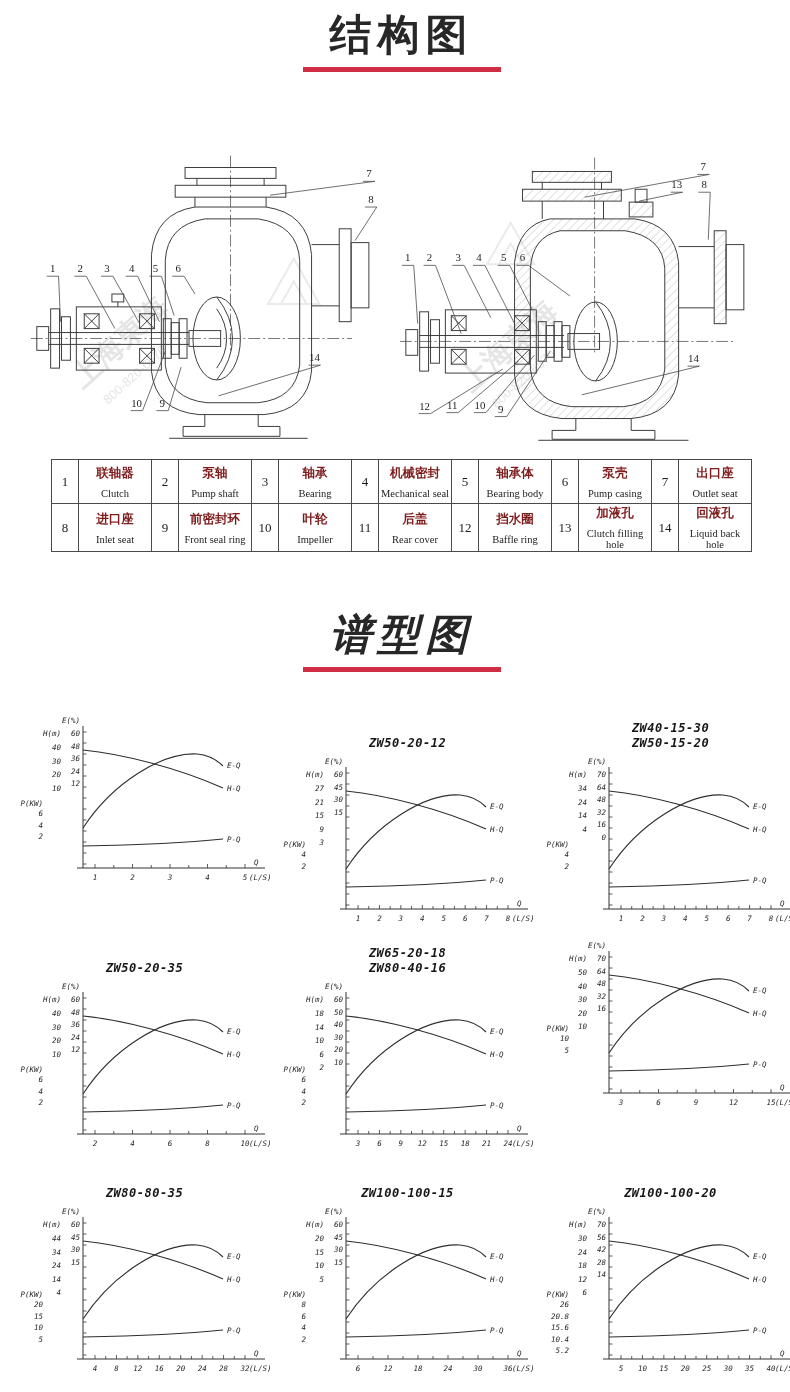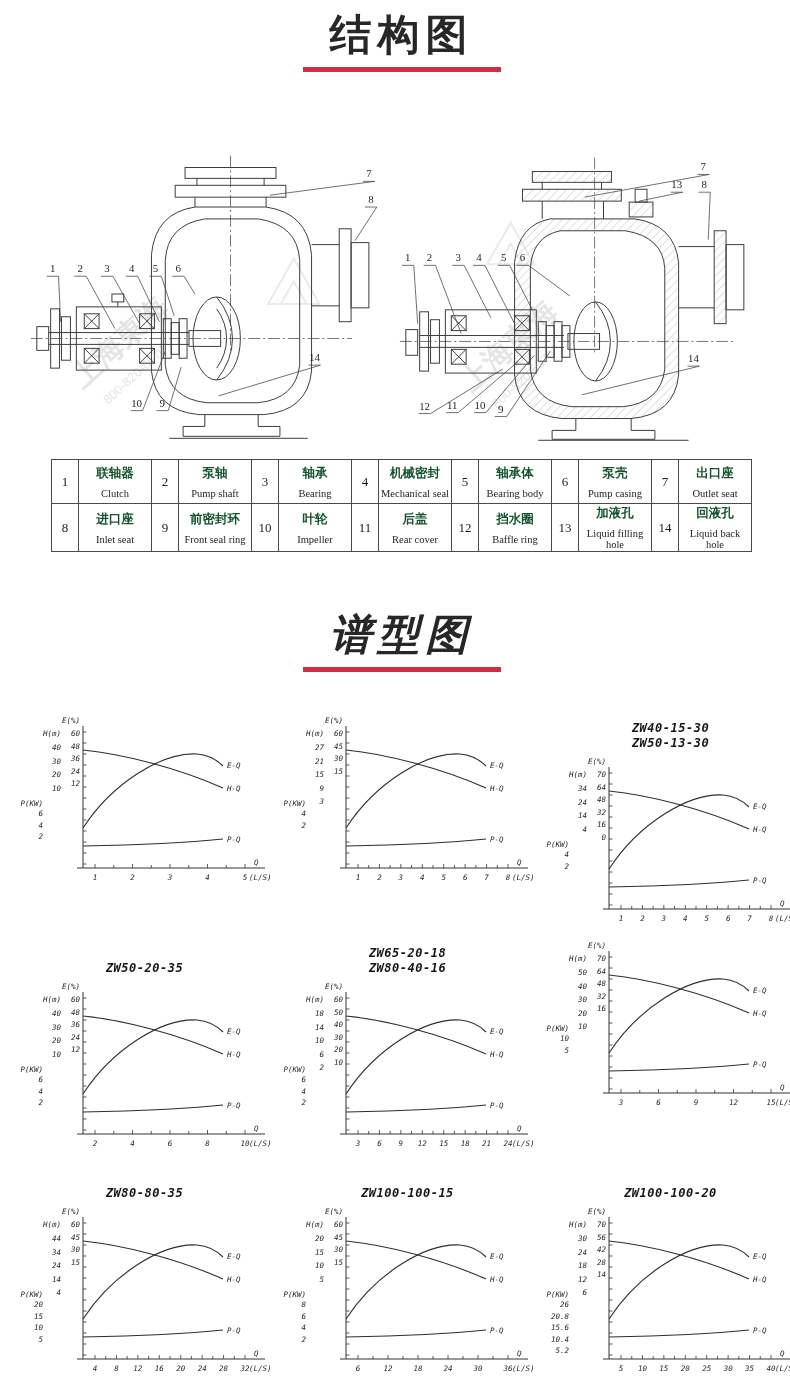--- a/index.html
+++ b/index.html
@@ -19,21 +19,21 @@
   .wm-big { font-size:30px; fill:#d4d4d4; opacity:0.6; font-weight:bold; }
   .wm-small { font-size:13px; fill:#d4d4d4; opacity:0.6; }
   .wm-logo { stroke:#dcdcdc; fill:none; stroke-width:2; opacity:0.6; }
   .co { font:11px "Liberation Serif", serif; fill:#1d1d1d; }
   .ld { stroke:#4a4a4a; stroke-width:0.8; }
 
   table.parts { width:700px; margin:13px auto 0; border-collapse:collapse; table-layout:fixed; }
   table.parts td { border:1px solid #4a4a4a; text-align:center; vertical-align:middle; height:44px; padding:1px; }
   table.parts td.no { width:27px; font:13px "Liberation Serif", serif; color:#1c1c1c; }
   table.parts td.nm { width:73px; }
-  table.parts .cn { font:bold 12.5px "Liberation Serif", serif; color:#14532d; }
+  table.parts .cn { font:bold 12.5px "Liberation Serif", serif; color:#7f1d1d; }
   table.parts .en { font:10.5px "Liberation Serif", serif; color:#222; margin-top:6px; }
 
   .curves-wrap { margin-top:60px;font-style:italic; }
   .chart-grid { display:grid; grid-template-columns:repeat(3, 263px); margin-top:38px; }
   .chart-cell { width:263px; height:225px; }
   .chart-title { font-family:"DejaVu Sans Mono", monospace; font-weight:bold; font-size:12px;
                  color:#161616; text-align:center; height:41px; display:flex; flex-direction:column;
                  justify-content:flex-end; align-items:center; line-height:1.25; letter-spacing:0.5px; }
   .tk { font-family:"DejaVu Sans Mono", monospace; font-size:7.5px; fill:#1e1e1e; }
   .cv { fill:none; stroke:#2e2e2e; stroke-width:1.1; }
@@ -292,21 +292,21 @@
               <div class="en">Rear cover</div>
             </td>
             <td class="no">12</td>
             <td class="nm">
               <div class="cn">挡水圈</div>
               <div class="en">Baffle ring</div>
             </td>
             <td class="no">13</td>
             <td class="nm">
               <div class="cn">加液孔</div>
-              <div class="en">Liquid filling hole</div>
+              <div class="en">Clutch filling hole</div>
             </td>
             <td class="no">14</td>
             <td class="nm">
               <div class="cn">回液孔</div>
               <div class="en">Liquid back hole</div>
             </td>
           </tr>
         </tbody>
     </table>
   </section>
@@ -341,21 +341,23 @@
             <text x="30" y="106" text-anchor="end" class="tk">6</text>
             <text x="30" y="117.5" text-anchor="end" class="tk">4</text>
             <text x="30" y="129" text-anchor="end" class="tk">2</text>
             <path d="M70,40 C110,44 165,58 210,78" class="cv"></path>
             <path d="M70,118 C100,72 150,42 184,44 C196,45 204,50 210,56" class="cv"></path>
             <path d="M70,136 C120,135 180,132 210,129" class="cv"></path>
             <text x="214" y="58" class="tk">E-Q</text>
             <text x="214" y="81" class="tk">H-Q</text>
             <text x="214" y="132" class="tk">P-Q</text>
           </svg></div>
-        <div class="chart-cell"><svg viewBox="0 0 263 184" width="263" height="184">
+        <div class="chart-cell"><div class="chart-title">
+            <div>ZW50-20-12</div>
+          </div><svg viewBox="0 0 263 184" width="263" height="184">
             <path d="M70,16 V158 M64,158 H252" class="ax" stroke-width="1"></path>
             <path d="M70,22 h3.5 M70,33 h3.5 M70,44 h3.5 M70,55 h3.5 M70,66 h3.5 M70,77 h3.5 M70,88 h3.5 M70,99 h3.5 M70,110 h3.5 M70,121 h3.5 M70,132 h3.5 M70,143 h3.5 M70,154 h3.5 " class="ax" stroke-width="0.8"></path>
             <text x="82" y="170" text-anchor="middle" class="tk">1</text>
             <text x="103.42857142857143" y="170" text-anchor="middle" class="tk">2</text>
             <text x="124.85714285714286" y="170" text-anchor="middle" class="tk">3</text>
             <text x="146.28571428571428" y="170" text-anchor="middle" class="tk">4</text>
             <text x="167.71428571428572" y="170" text-anchor="middle" class="tk">5</text>
             <text x="189.14285714285714" y="170" text-anchor="middle" class="tk">6</text>
             <text x="210.57142857142856" y="170" text-anchor="middle" class="tk">7</text>
             <text x="232" y="170" text-anchor="middle" class="tk">8</text>
@@ -378,21 +380,21 @@
             <text x="30" y="117.5" text-anchor="end" class="tk">2</text>
             <path d="M70,40 C110,44 165,58 210,78" class="cv"></path>
             <path d="M70,118 C100,72 150,42 184,44 C196,45 204,50 210,56" class="cv"></path>
             <path d="M70,136 C120,135 180,132 210,129" class="cv"></path>
             <text x="214" y="58" class="tk">E-Q</text>
             <text x="214" y="81" class="tk">H-Q</text>
             <text x="214" y="132" class="tk">P-Q</text>
           </svg></div>
         <div class="chart-cell"><div class="chart-title">
             <div>ZW40-15-30</div>
-            <div>ZW50-13-30</div>
+            <div>ZW50-15-20</div>
           </div><svg viewBox="0 0 263 184" width="263" height="184">
             <path d="M70,16 V158 M64,158 H252" class="ax" stroke-width="1"></path>
             <path d="M70,22 h3.5 M70,33 h3.5 M70,44 h3.5 M70,55 h3.5 M70,66 h3.5 M70,77 h3.5 M70,88 h3.5 M70,99 h3.5 M70,110 h3.5 M70,121 h3.5 M70,132 h3.5 M70,143 h3.5 M70,154 h3.5 " class="ax" stroke-width="0.8"></path>
             <text x="82" y="170" text-anchor="middle" class="tk">1</text>
             <text x="103.42857142857143" y="170" text-anchor="middle" class="tk">2</text>
             <text x="124.85714285714286" y="170" text-anchor="middle" class="tk">3</text>
             <text x="146.28571428571428" y="170" text-anchor="middle" class="tk">4</text>
             <text x="167.71428571428572" y="170" text-anchor="middle" class="tk">5</text>
             <text x="189.14285714285714" y="170" text-anchor="middle" class="tk">6</text>
             <text x="210.57142857142856" y="170" text-anchor="middle" class="tk">7</text>

